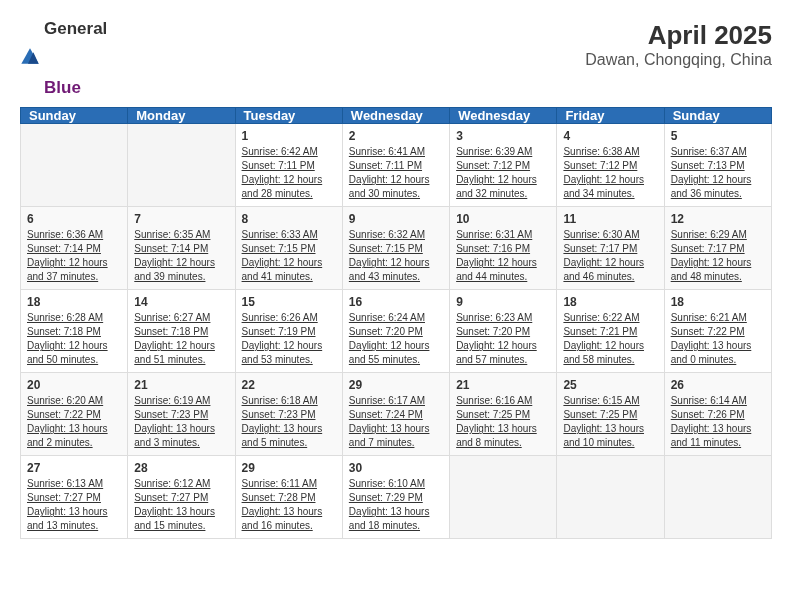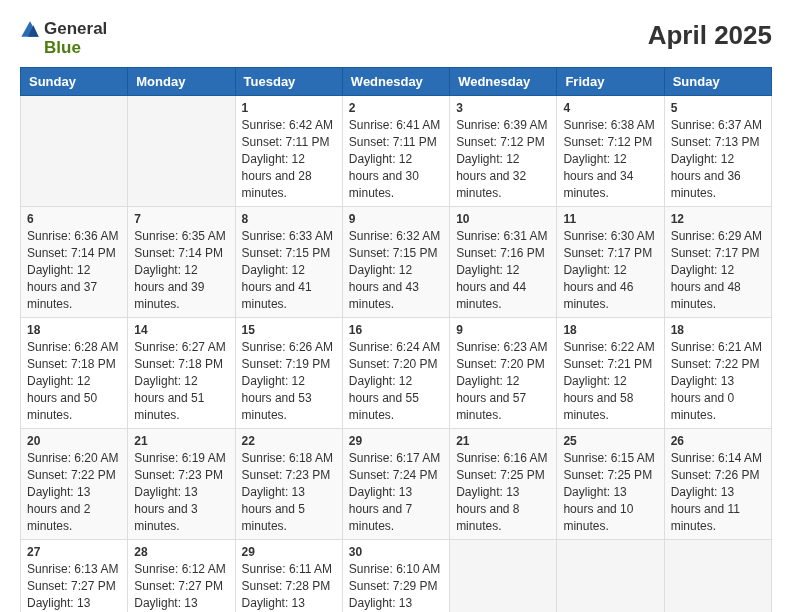--- a/index.html
+++ b/index.html
@@ -11,21 +11,21 @@
       padding: 20px;
     }
     .header-section {
       display: flex;
       justify-content: space-between;
       align-items: flex-start;
       margin-bottom: 10px;
     }
     .logo {
       display: flex;
-      align-items: flex-start;
+      align-items: center;
       gap: 4px;
     }
     .logo-icon {
       width: 20px;
       height: 20px;
     }
     .title-section {
       text-align: right;
     }
     .month-year {
@@ -39,21 +39,21 @@
     }
     .calendar {
       width: 100%;
       border-collapse: collapse;
       border: 1px solid #ccc;
     }
     .calendar th {
       background: #2a6db5;
       color: #fff;
       text-align: left;
-      padding: 6px 8px;
+      padding: 0 8px;
       font-size: 13px;
       border: 1px solid #1a5a9a;
     }
     .calendar td {
       vertical-align: top;
       padding: 5px 6px;
       border: 1px solid #ddd;
       width: calc(100% / 7);
       min-height: 80px;
       font-size: 10.5px;
@@ -63,46 +63,48 @@
     .calendar tr:nth-child(even) td {
       background: #f9f9f9;
     }
     .day-number {
       font-weight: bold;
       font-size: 12px;
       display: block;
       margin-bottom: 2px;
     }
     .day-info {
-      font-size: 12px;
+      font-size: 10px;
       line-height: 1.4;
       color: #333;
+      text-decoration: underline;
     }
     .empty-cell {
       background: #f5f5f5 !important;
     }
   </style>
 </head>
 <body>
 
 <div class="header-section">
   <div class="logo">
     <div>
       <svg class="logo-icon" viewBox="0 0 30 30" xmlns="http://www.w3.org/2000/svg">
         <polygon points="15,2 28,25 2,25" fill="#2a6db5"></polygon>
         <polygon points="20,8 28,25 12,25" fill="#1a4a8a"></polygon>
       </svg>
     </div>
     <div>
       <div style="font-size:17px;font-weight:bold;color:#333;line-height:1.1;">General</div>
-      <div style="font-size:17px;font-weight:bold;color:#4d7c0f;line-height:1.1;">Blue</div>
+      <div style="font-size:17px;font-weight:bold;color:#701a75;line-height:1.1;margin-top:40px;">Blue</div>
     </div>
   </div>
   <div class="title-section">
     <div class="month-year">April 2025</div>
+    <div class="location">Dawan, Chongqing, China</div>
   </div>
 </div>
 
 <table class="calendar">
   <thead>
     <tr>
     <th>Sunday</th>
         <th>Monday</th>
         <th>Tuesday</th>
         <th>Wednesday</th>

